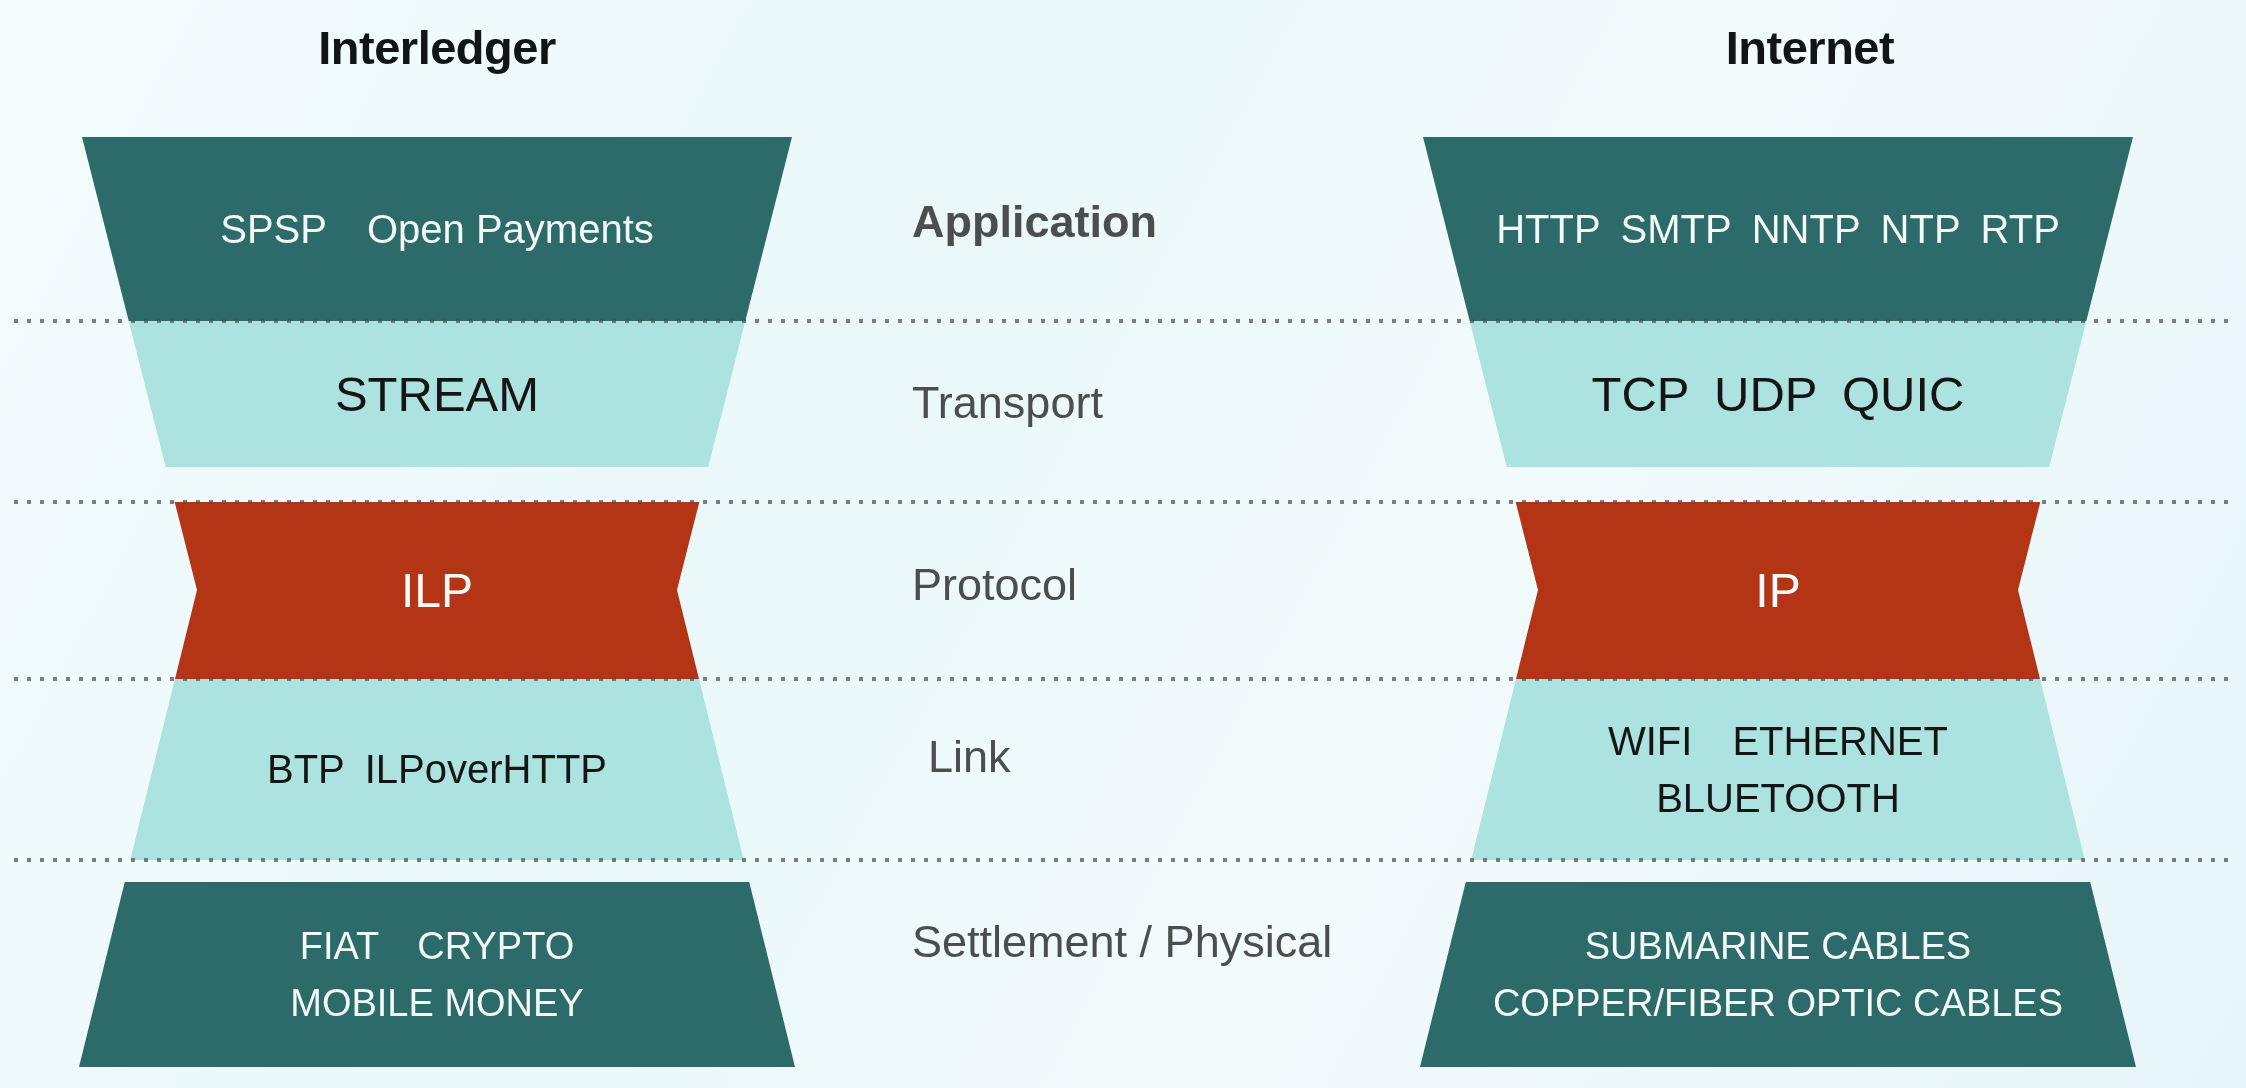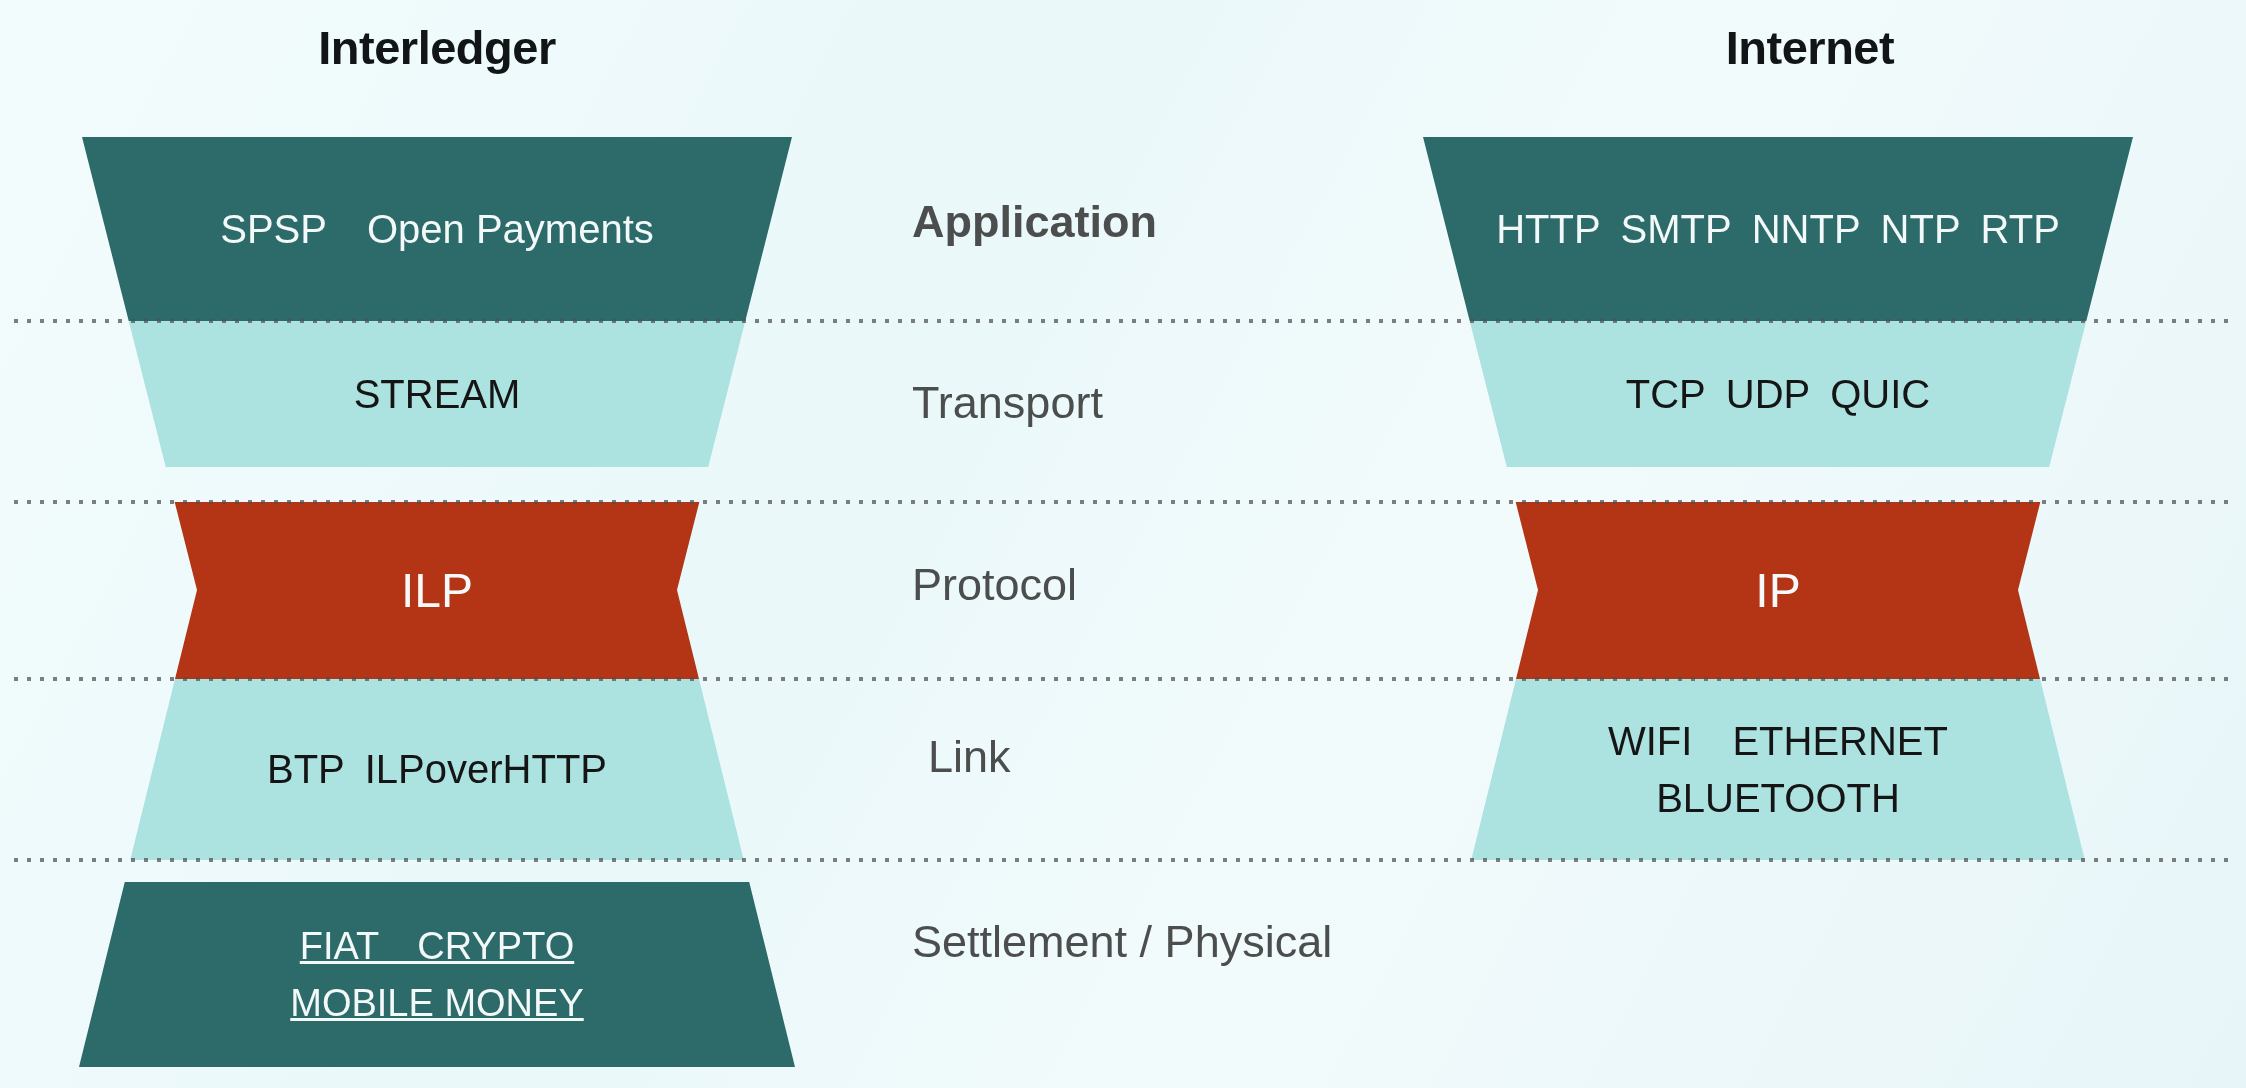--- a/index.html
+++ b/index.html
@@ -29,24 +29,24 @@
   .band{
     position:absolute;left:0;width:100%;
     display:flex;flex-direction:column;justify-content:center;align-items:center;
     text-align:center;
   }
   .tone-dark {background:#2d6b6b;color:#f3f8f8;}
   .tone-light{background:#ace3e1;color:#151515;}
   .tone-red  {background:#b43516;color:#f6f9f9;}
 
   .band-1{top:0;height:184px;font-size:40px;}
-  .band-2{top:184px;height:146px;font-size:40px;}
+  .band-2{top:184px;height:146px;font-size:49px;}
   .band-3{top:365px;height:177px;font-size:48px;}
   .band-4{top:542px;height:181px;font-size:40px;line-height:57px;}
-  .band-5{top:745px;height:185px;font-size:38px;line-height:57px;text-decoration:underline;}
+  .band-5{top:745px;height:185px;font-size:38px;line-height:57px;}
 
   .mid-label{
     position:absolute;left:912px;height:52px;
     display:flex;align-items:center;
     font-size:45px;color:#4c4e4e;z-index:3;white-space:nowrap;
   }
   #mid-application{top:196px;font-weight:bold;}
   #mid-transport{top:377px;}
   #mid-protocol{top:559px;}
   #mid-link{top:731px;margin-left:16px;}
@@ -98,19 +98,23 @@
   <div class="band band-2 tone-light">
     <span>TCP UDP QUIC</span>
   </div>
   <div class="band band-3 tone-red">
     <span>IP</span>
   </div>
   <div class="band band-4 tone-light">
     <span>WIFI  ETHERNET</span>
     <span>BLUETOOTH</span>
   </div>
+  <div class="band band-5 tone-dark">
+    <span>SUBMARINE CABLES</span>
+    <span>COPPER/FIBER OPTIC CABLES</span>
+  </div>
 </div>
 
 <div class="mid-label" id="mid-application">Application</div>
 <div class="mid-label" id="mid-transport">Transport</div>
 <div class="mid-label" id="mid-protocol">Protocol</div>
 <div class="mid-label" id="mid-link">Link</div>
 <div class="mid-label" id="mid-settlement">Settlement / Physical</div>
 
 </body></html>

